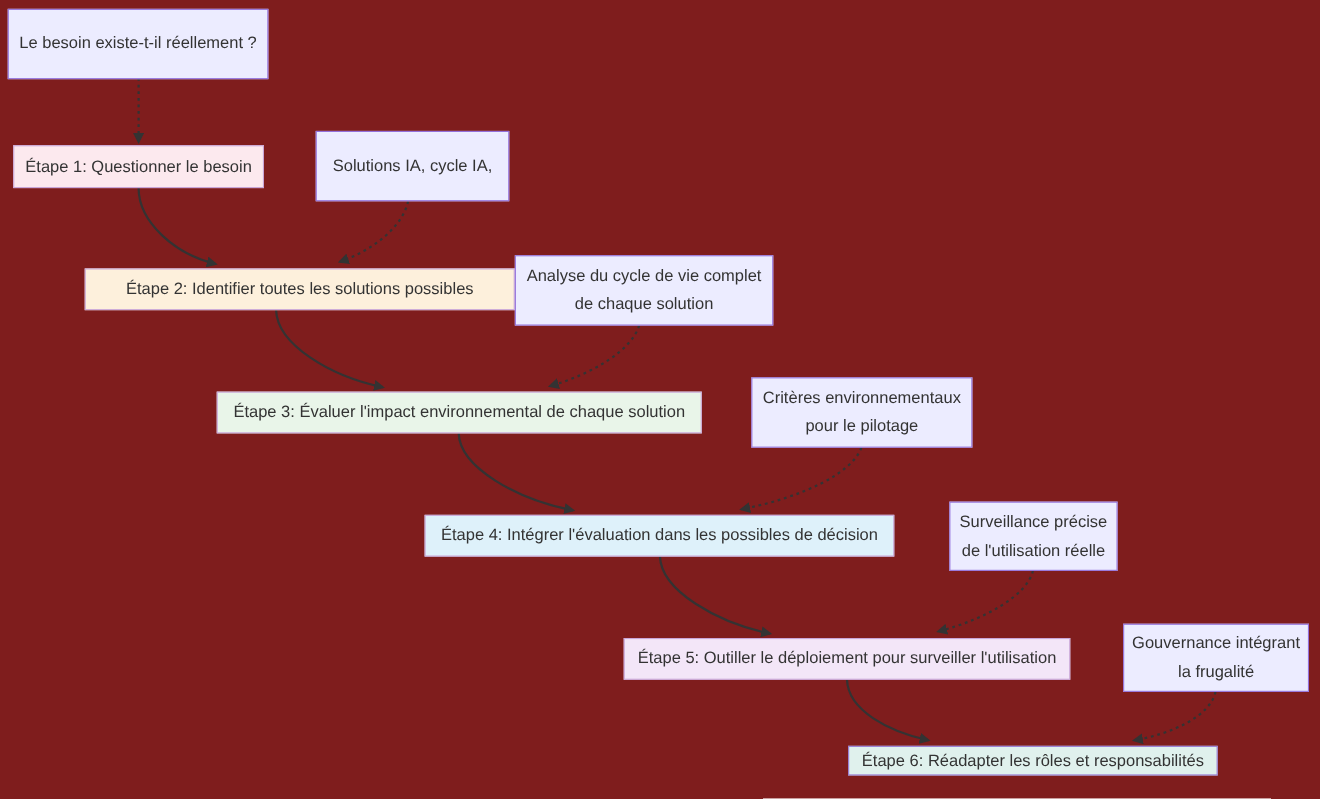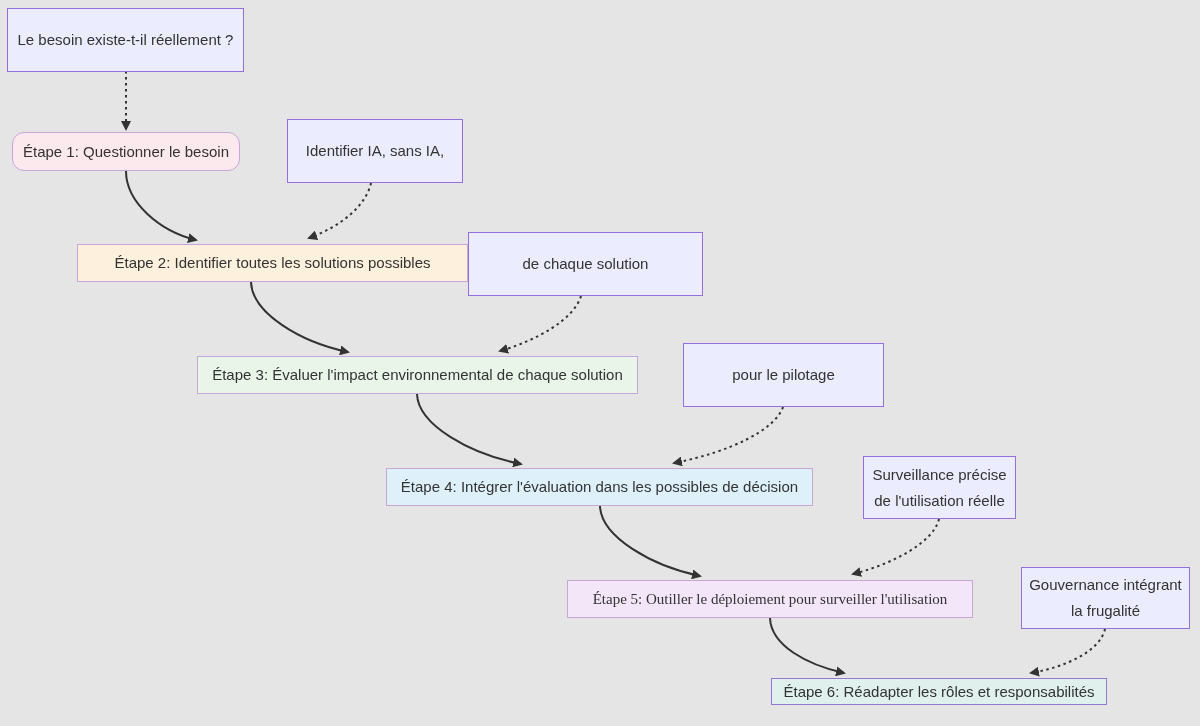--- a/index.html
+++ b/index.html
@@ -38,21 +38,21 @@
     justify-content: center;
     font-size: 15px;
     line-height: 26px;
     text-align: center;
     white-space: nowrap;
   }
 </style>
 </head>
 <body style="background: rgb(255, 255, 255);">
 
-<div class="canvas" style="background: #e5e5e5; color: rgb(51, 51, 51);">
+<div class="canvas" style="background: #7f1d1d; color: rgb(51, 51, 51);">
   <svg class="edges" viewBox="0 0 1200 726">
     <defs>
       <marker id="arrowhead" viewBox="0 0 10 10" refX="8" refY="5" markerWidth="5" markerHeight="5" orient="auto-start-reverse" markerUnits="strokeWidth">
         <path id="arrowhead-path" d="M0,0 L10,5 L0,10 z" fill="#333333"></path>
       </marker>
     </defs>
     <g id="edge-layer">
         <path d="M126,71 L126,129" class="edge dotted" stroke="#333333" marker-end="url(#arrowhead)"></path>
         <path d="M126,171 C126,202 159,231 196,240" class="edge solid" stroke="#333333" marker-end="url(#arrowhead)"></path>
         <path d="M371,183 C366,206 340,227 309,238" class="edge dotted" stroke="#333333" marker-end="url(#arrowhead)"></path>
@@ -63,46 +63,48 @@
         <path d="M600,506 C601,537 652,566 700,576" class="edge solid" stroke="#333333" marker-end="url(#arrowhead)"></path>
         <path d="M939,519 C934,541 896,563 853,574" class="edge dotted" stroke="#333333" marker-end="url(#arrowhead)"></path>
         <path d="M770,618 C771,646 808,665 844,673" class="edge solid" stroke="#333333" marker-end="url(#arrowhead)"></path>
         <path d="M1105,629 C1100,651 1066,667 1031,673" class="edge dotted" stroke="#333333" marker-end="url(#arrowhead)"></path>
       </g>
   </svg>
   <div id="node-layer">
       <div class="node annotation" style="left: 7px; top: 8px; width: 237px; height: 64px; background: rgb(236, 236, 255); border-color: rgb(147, 112, 219);">
         <span class="node-line">Le besoin existe-t-il réellement ?</span>
       </div>
-      <div class="node step" style="left: 12px; top: 132px; width: 228px; height: 39px; background: rgb(252, 233, 238); border-color: rgb(201, 166, 216); border-radius: 12px;">
+      <div class="node step" style="left: 12px; top: 132px; width: 228px; height: 39px; background: rgb(252, 233, 238); border-color: rgb(201, 166, 216);">
         <span class="node-line">Étape 1: Questionner le besoin</span>
       </div>
       <div class="node annotation" style="left: 287px; top: 119px; width: 176px; height: 64px; background: rgb(236, 236, 255); border-color: rgb(147, 112, 219);">
-        <span class="node-line">Identifier IA, sans IA,</span>
+        <span class="node-line">Solutions IA, cycle IA,</span>
       </div>
       <div class="node step" style="left: 77px; top: 244px; width: 391px; height: 38px; background: rgb(253, 240, 220); border-color: rgb(201, 166, 216);">
         <span class="node-line">Étape 2: Identifier toutes les solutions possibles</span>
       </div>
       <div class="node annotation" style="left: 468px; top: 232px; width: 235px; height: 64px; background: rgb(236, 236, 255); border-color: rgb(147, 112, 219);">
+        <span class="node-line">Analyse du cycle de vie complet</span>
         <span class="node-line">de chaque solution</span>
       </div>
       <div class="node step" style="left: 197px; top: 356px; width: 441px; height: 38px; background: rgb(233, 245, 233); border-color: rgb(201, 166, 216);">
         <span class="node-line">Étape 3: Évaluer l'impact environnemental de chaque solution</span>
       </div>
       <div class="node annotation" style="left: 683px; top: 343px; width: 201px; height: 64px; background: rgb(236, 236, 255); border-color: rgb(147, 112, 219);">
+        <span class="node-line">Critères environnementaux</span>
         <span class="node-line">pour le pilotage</span>
       </div>
       <div class="node step" style="left: 386px; top: 468px; width: 427px; height: 38px; background: rgb(222, 241, 250); border-color: rgb(201, 166, 216);">
         <span class="node-line">Étape 4: Intégrer l'évaluation dans les possibles de décision</span>
       </div>
       <div class="node annotation" style="left: 863px; top: 456px; width: 153px; height: 63px; background: rgb(236, 236, 255); border-color: rgb(147, 112, 219); text-align: right;">
         <span class="node-line">Surveillance précise</span>
         <span class="node-line">de l'utilisation réelle</span>
       </div>
-      <div class="node step" style="left: 567px; top: 580px; width: 406px; height: 38px; background: rgb(243, 230, 248); border-color: rgb(201, 166, 216); font-family: Liberation Serif, serif;">
+      <div class="node step" style="left: 567px; top: 580px; width: 406px; height: 38px; background: rgb(243, 230, 248); border-color: rgb(201, 166, 216);">
         <span class="node-line">Étape 5: Outiller le déploiement pour surveiller l'utilisation</span>
       </div>
       <div class="node annotation" style="left: 1021px; top: 567px; width: 169px; height: 62px; background: rgb(236, 236, 255); border-color: rgb(147, 112, 219);">
         <span class="node-line">Gouvernance intégrant</span>
         <span class="node-line">la frugalité</span>
       </div>
       <div class="node step" style="left: 771px; top: 678px; width: 336px; height: 27px; background: rgb(224, 241, 237); border-color: rgb(150, 120, 211);">
         <span class="node-line">Étape 6: Réadapter les rôles et responsabilités</span>
       </div>
     </div>

